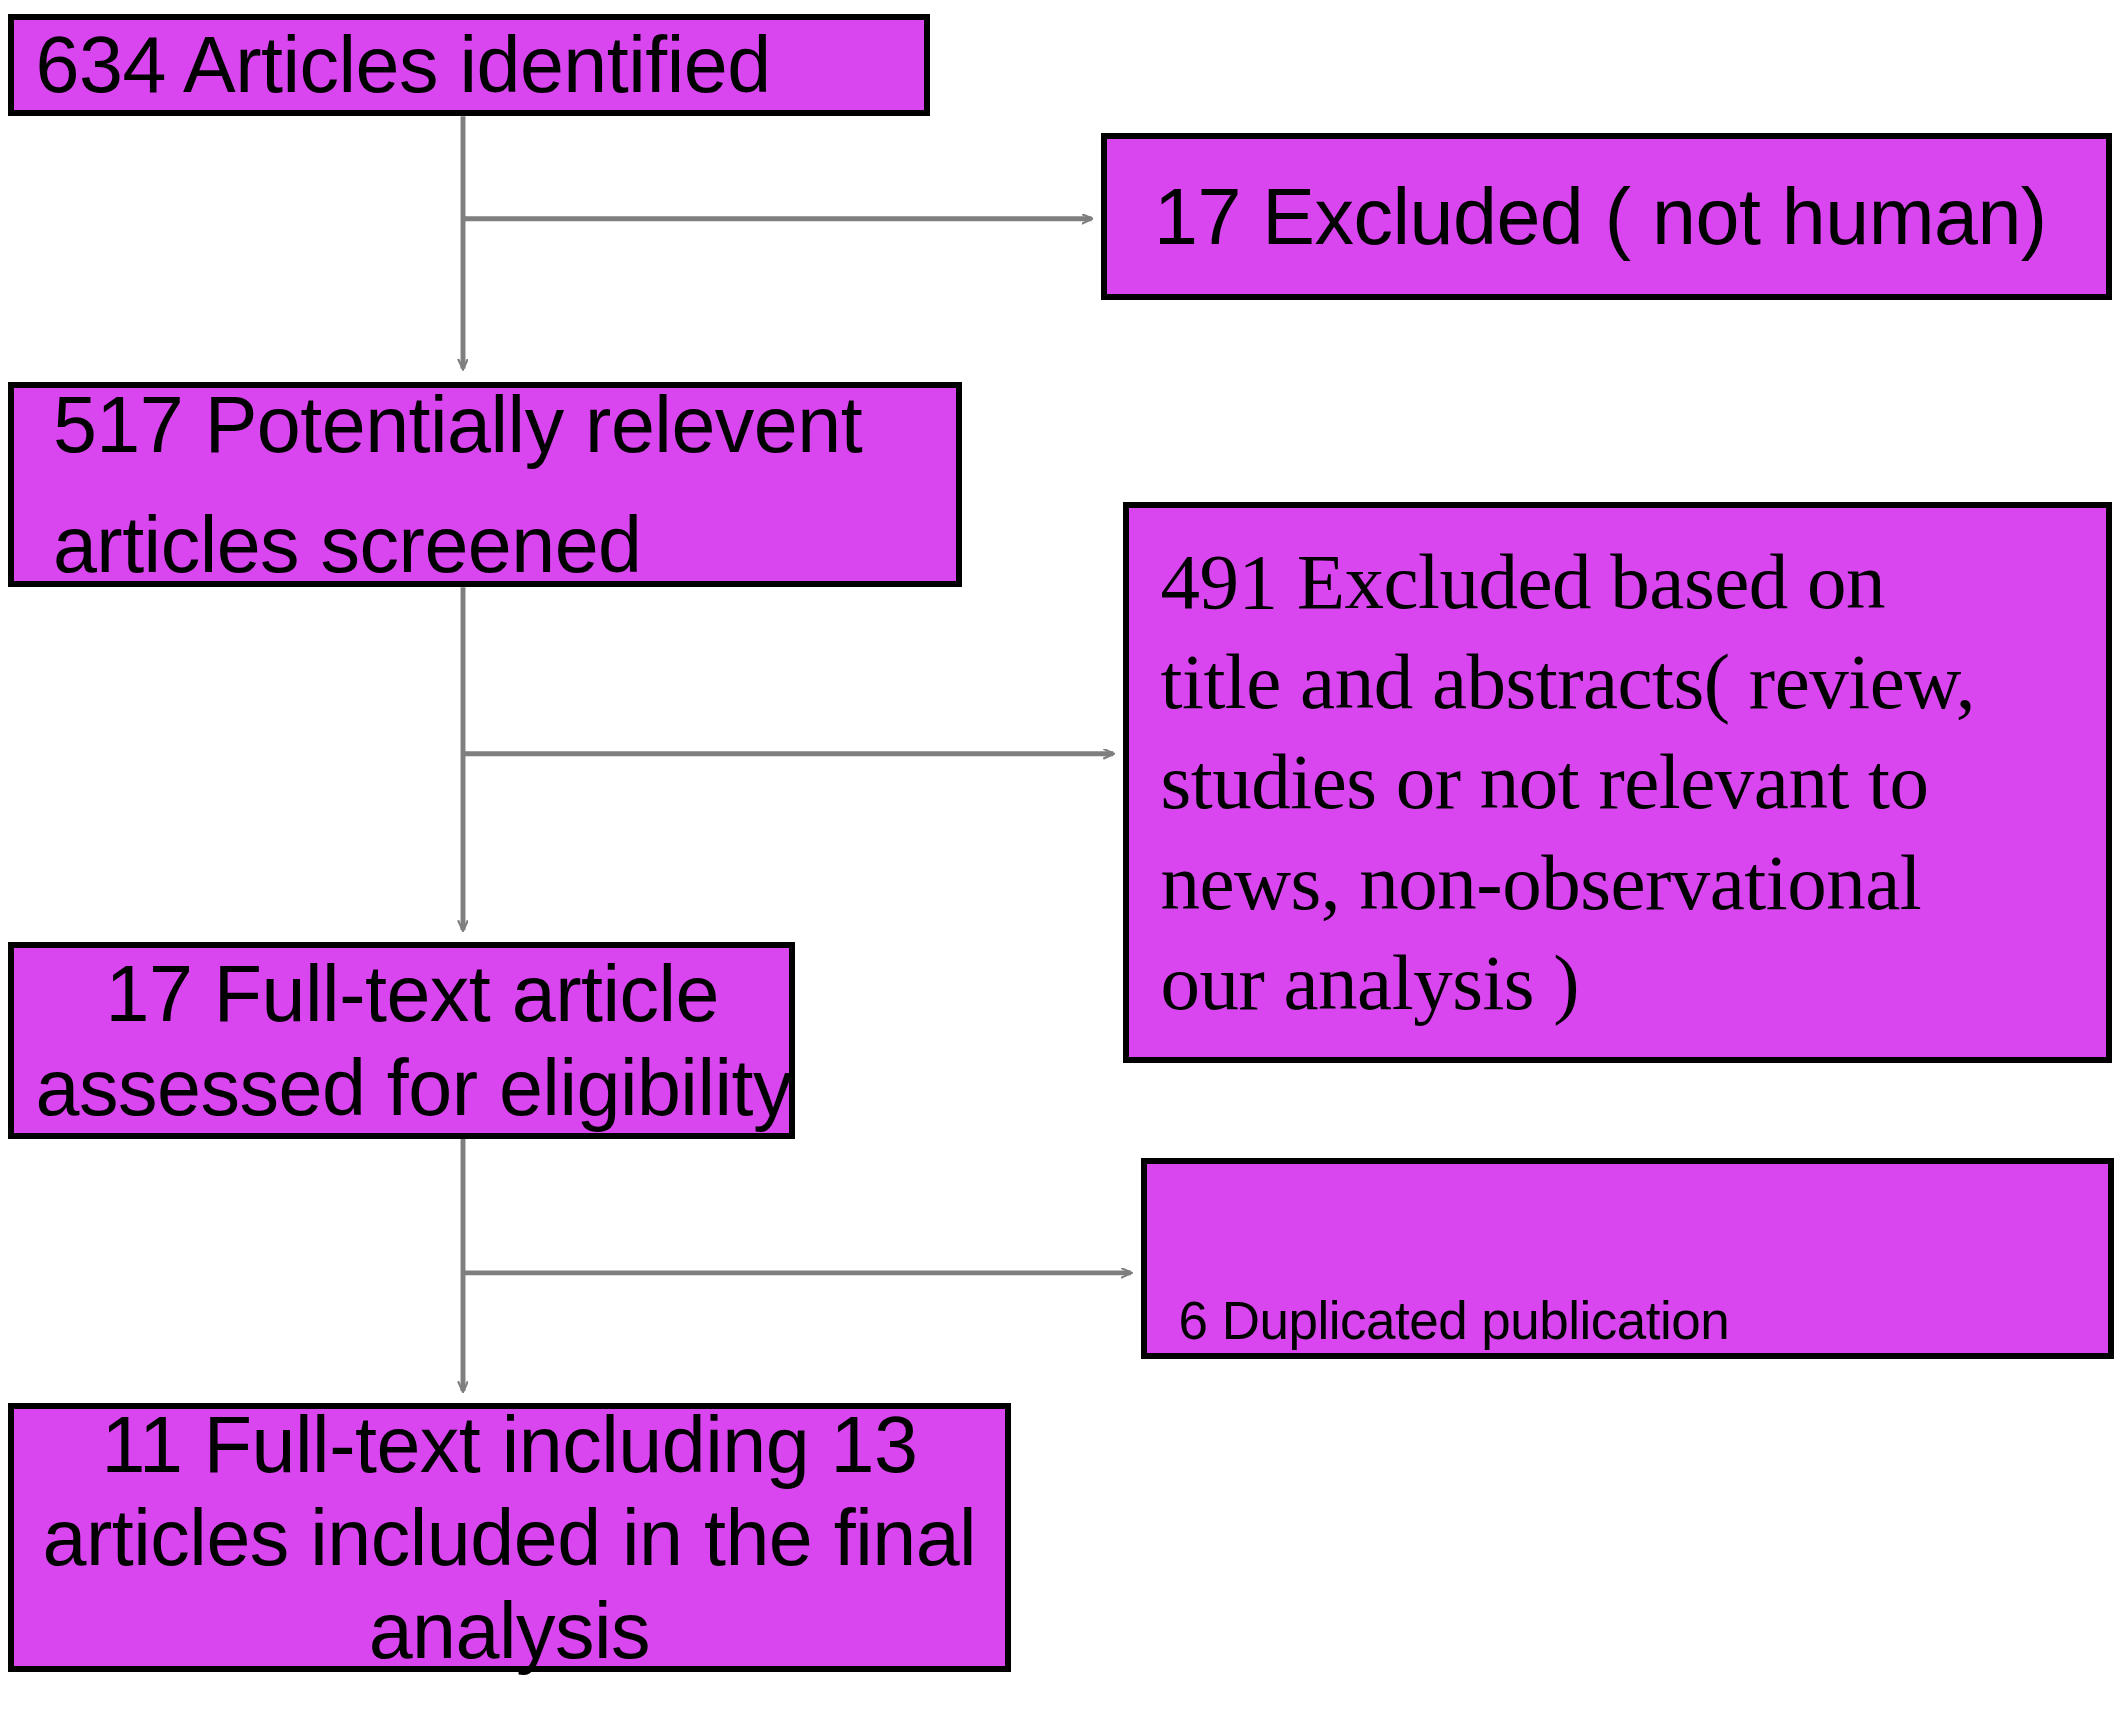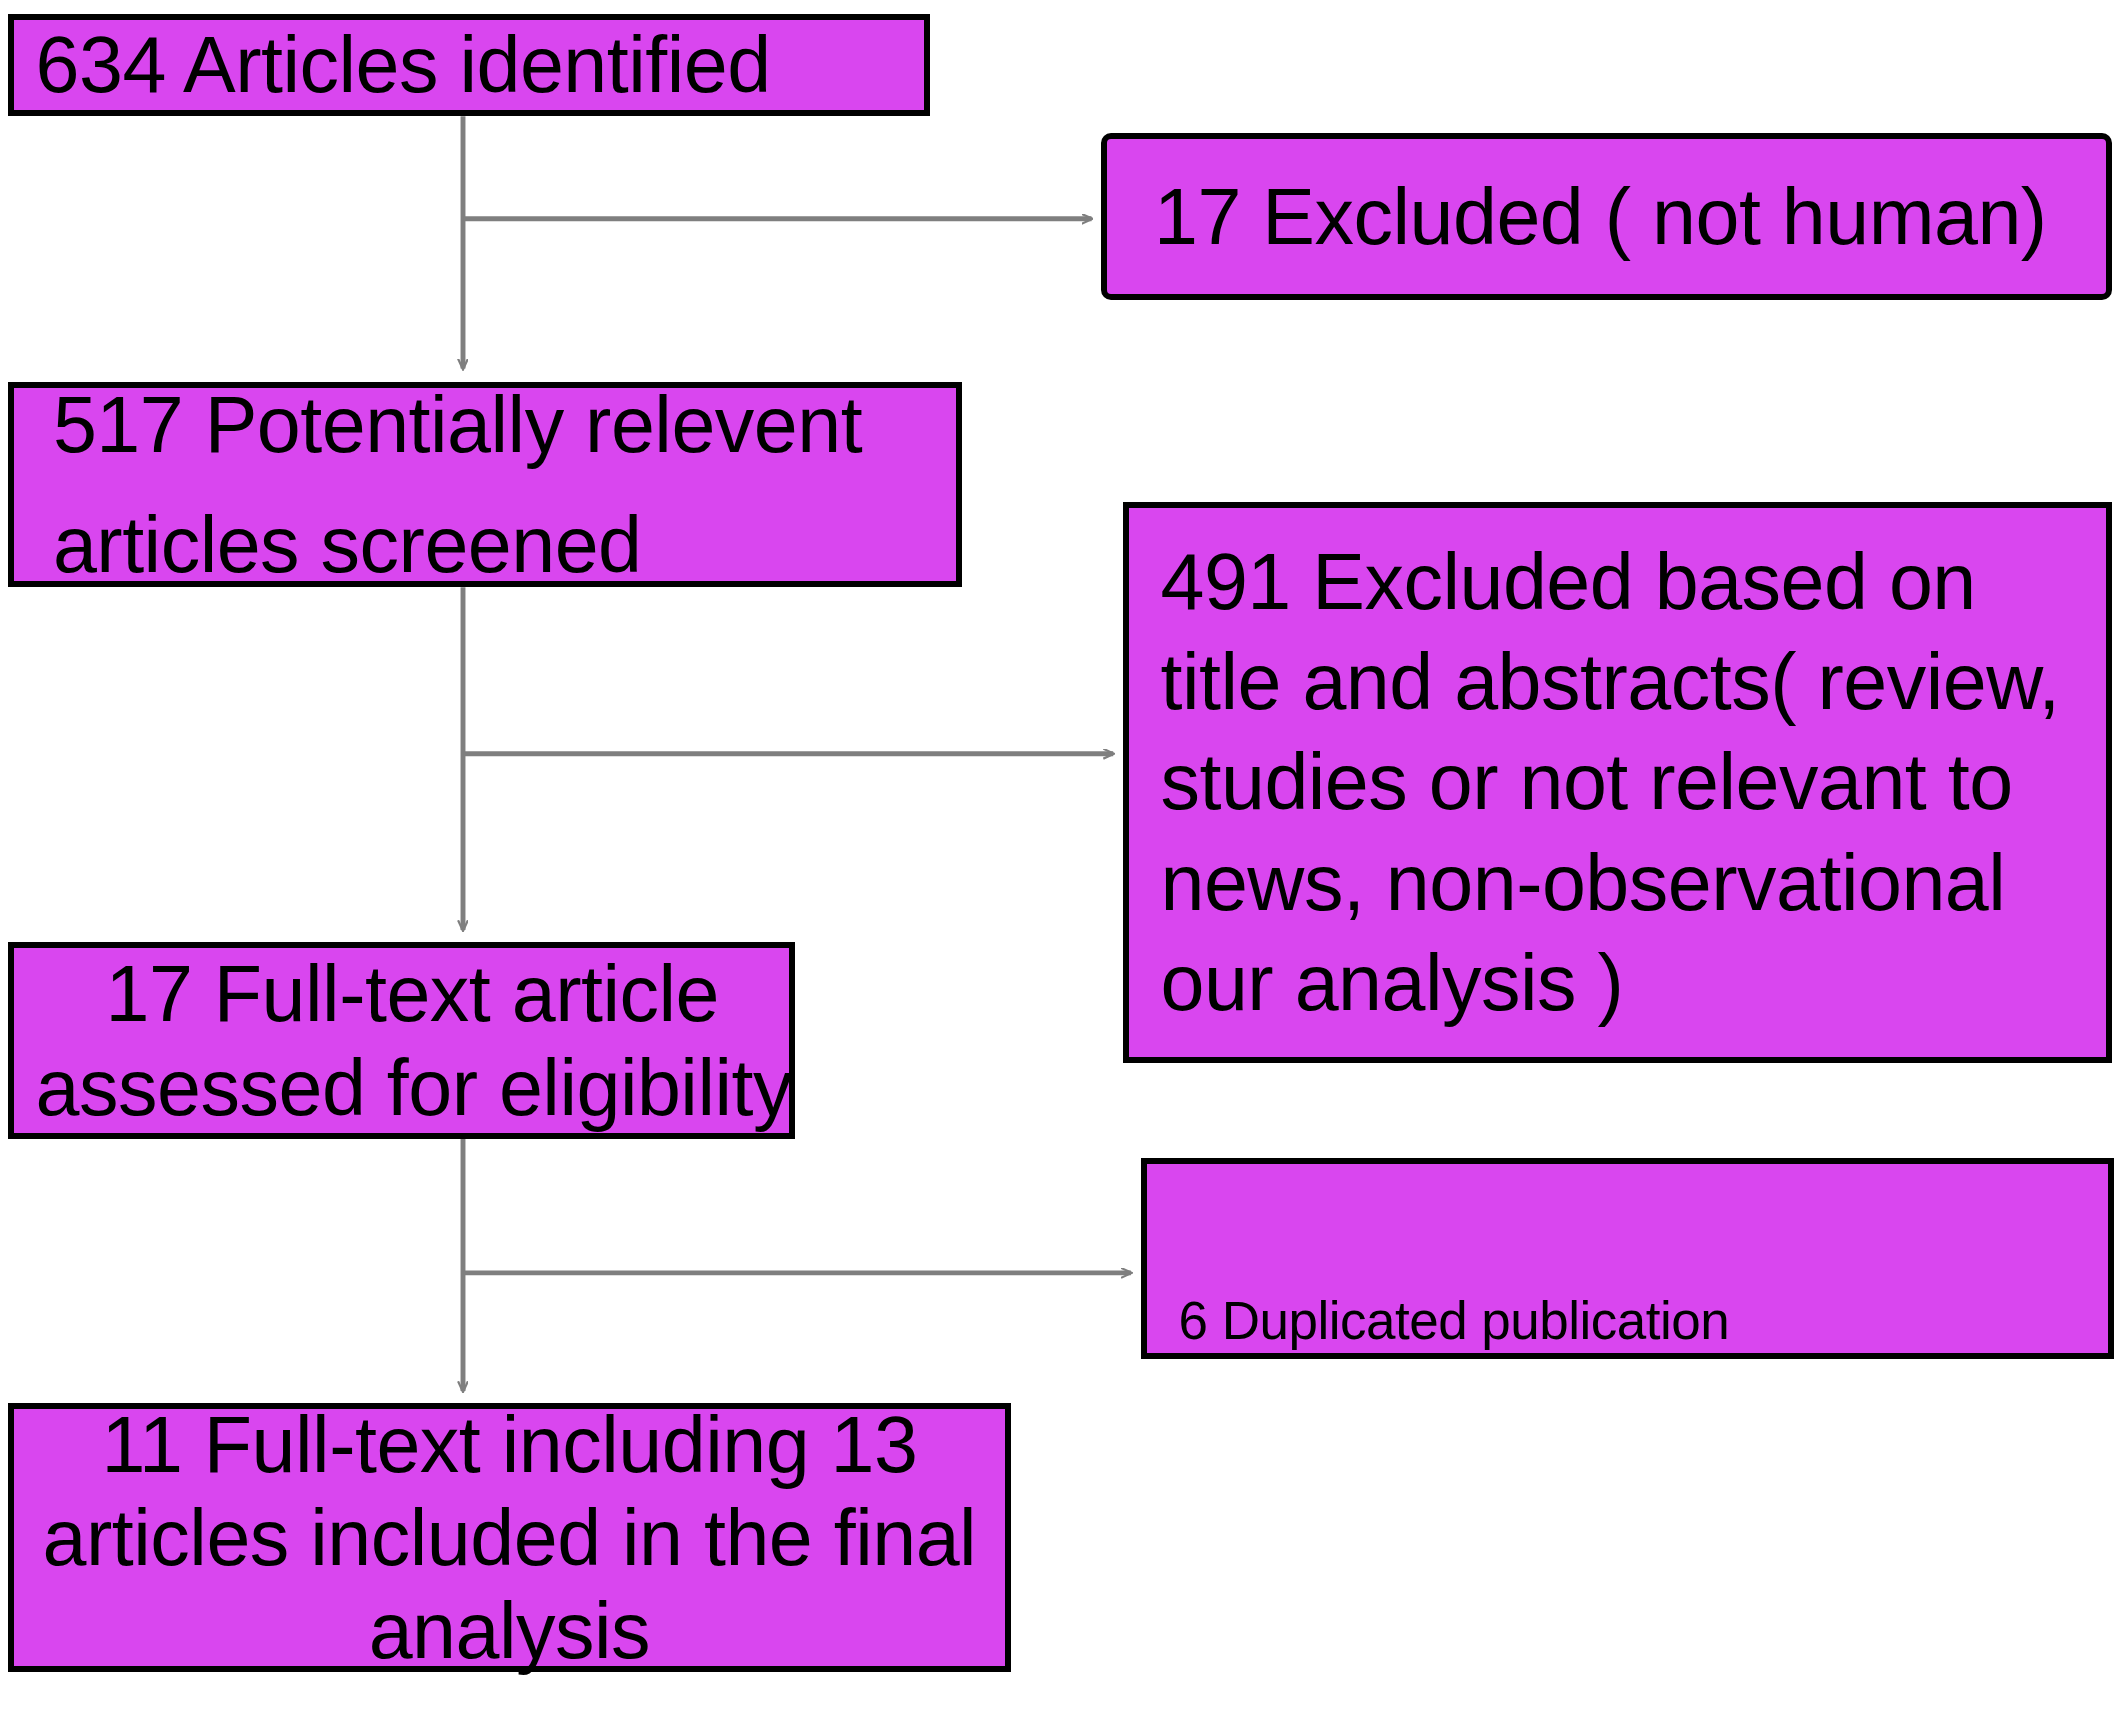--- a/index.html
+++ b/index.html
@@ -72,27 +72,27 @@
   #box-final-included {
     left: 7.9px;  top: 1403px; width: 1003px; height: 269px;
     padding: 5.9px 9.9px 5.9px 9.9px;
     font-size: 79px;
   }
   #box-excluded-nonhuman {
     left: 1101px; top: 133px;  width: 1011px; height: 167px;
     padding: 0 0 0 47px;
     font-size: 79px;
     justify-content: center;
-    border-radius: 10px;
   }
   #box-excluded-title-abstract {
     left: 1123px; top: 502px;  width: 989px; height: 561px;
     padding: 9.9px 0 9.9px 31.5px;
     font-size: 79px;
     line-height: 1.27;
+    font-family: Liberation Serif, serif;
   }
   #box-duplicated {
     left: 1141px; top: 1158px; width: 973px;  height: 201px;
     padding: 0 0 0 31.5px;
     font-size: 53px;
     justify-content: flex-end;
   }
 </style>
 </head>
 <body>

